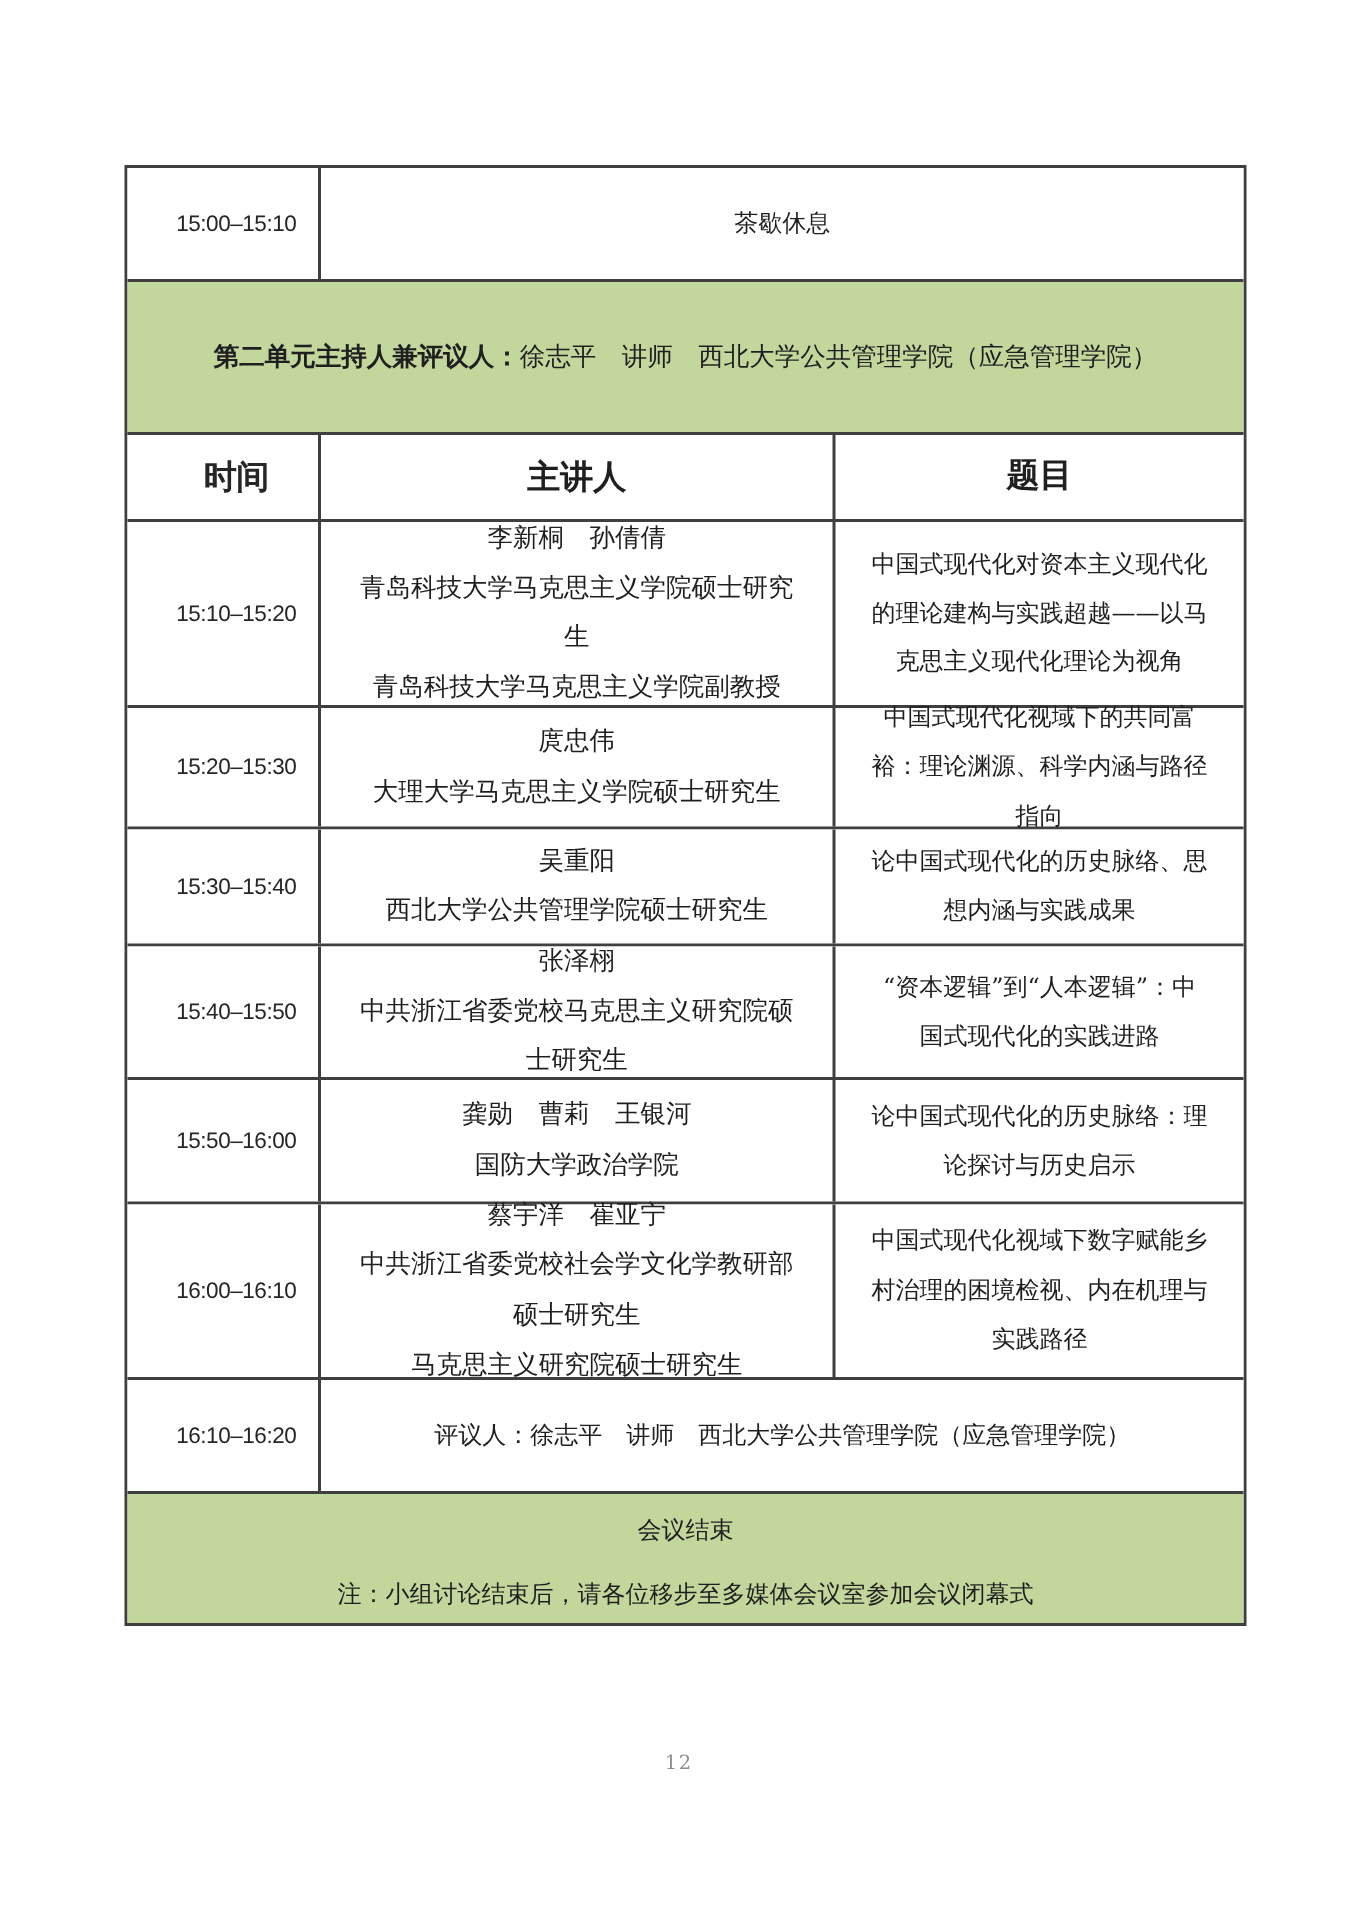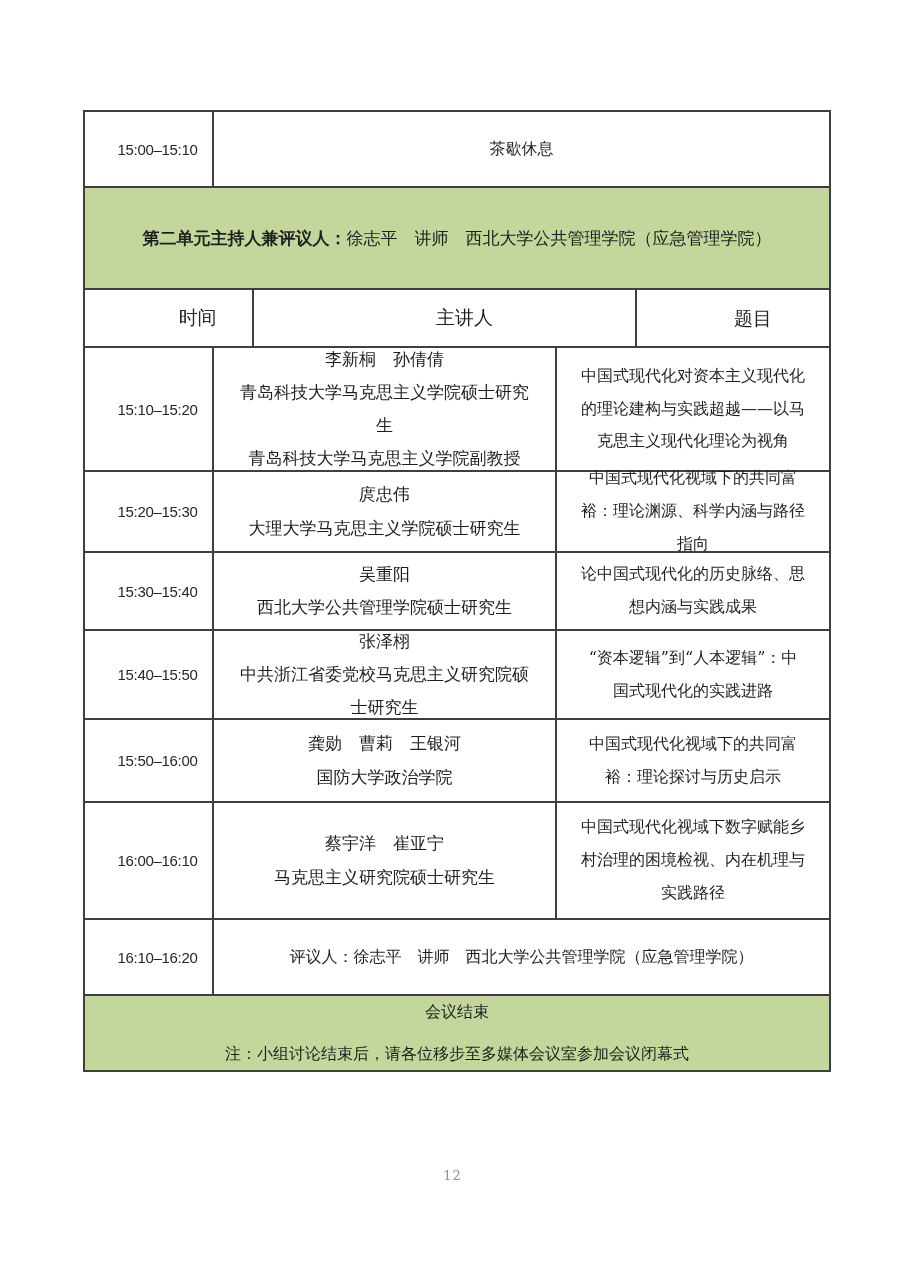--- a/index.html
+++ b/index.html
@@ -70,34 +70,34 @@
   .row-tea     { height: 76px; }
   .row-banner  { height: 102px; background: #c3d69b; }
   .row-header  { height: 58px; }
   .row-r0      { height: 124px; }
   .row-r1      { height: 81px; }
   .row-r2      { height: 78px; }
   .row-r3      { height: 89px; }
   .row-r4      { height: 83px; }
   .row-r5      { height: 117px; }
   .row-review  { height: 76px; }
-  .row-footer  { height: 74px; background: #c3d69b; }
+  .row-footer  { height: 86px; background: #c3d69b; align-items: flex-end; }
 
   .row-banner .cell-merged,
   .row-footer .cell-merged { background: transparent; }
 
   .banner-text {
     font-size: 17px;
     line-height: 1.8;
     text-align: center;
     padding: 0 20px;
   }
   .banner-prefix { font-weight: bold; }
 
-  .header-cell { font-weight: normal; font-size: 19px; margin-left: 40px; }
+  .header-cell { font-weight: bold; font-size: 22px; }
 
   .speaker-line { display: block; }
 
   .footer-lines {
     display: flex;
     flex-direction: column;
     align-items: center;
     justify-content: center;
     gap: 12px;
     width: 100%;
@@ -179,27 +179,28 @@
       </div>
       <div class="cell cell-topic">“资本逻辑”到“人本逻辑”：中国式现代化的实践进路</div>
     </div>
 
     <div class="t-row row-r4">
       <div class="cell cell-time">15:50–16:00</div>
       <div class="cell cell-speaker">
         <span class="speaker-line">龚勋　曹莉　王银河</span>
         <span class="speaker-line">国防大学政治学院</span>
       </div>
-      <div class="cell cell-topic">中国式现代化视域下的共同富裕：理论探讨与历史启示</div>
+      <div class="cell cell-topic">论中国式现代化的历史脉络：理论探讨与历史启示</div>
     </div>
 
     <div class="t-row row-r5">
       <div class="cell cell-time">16:00–16:10</div>
       <div class="cell cell-speaker">
         <span class="speaker-line">蔡宇洋　崔亚宁</span>
+        <span class="speaker-line">中共浙江省委党校社会学文化学教研部硕士研究生</span>
         <span class="speaker-line">马克思主义研究院硕士研究生</span>
       </div>
       <div class="cell cell-topic">中国式现代化视域下数字赋能乡村治理的困境检视、内在机理与实践路径</div>
     </div>
 
     <div class="t-row row-review">
       <div class="cell cell-time">16:10–16:20</div>
       <div class="cell cell-merged">评议人：徐志平　讲师　西北大学公共管理学院（应急管理学院）</div>
     </div>
 

